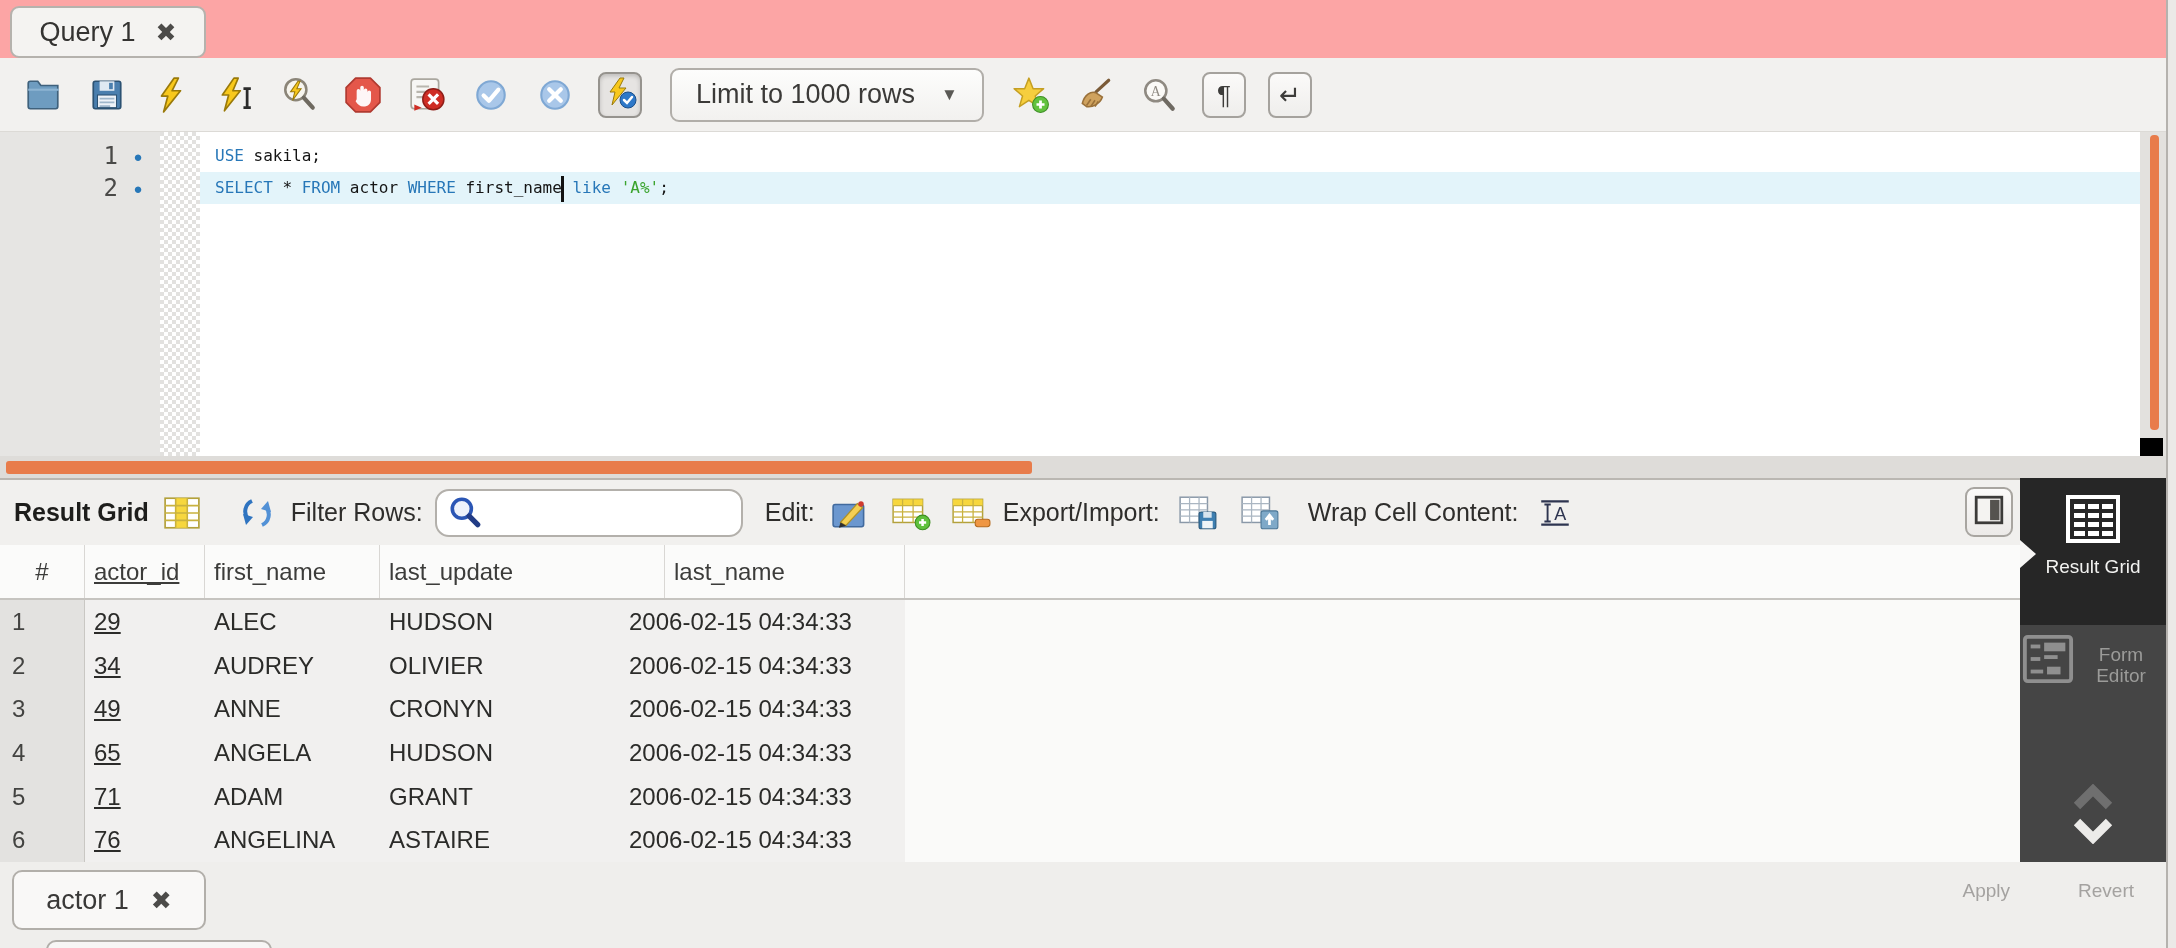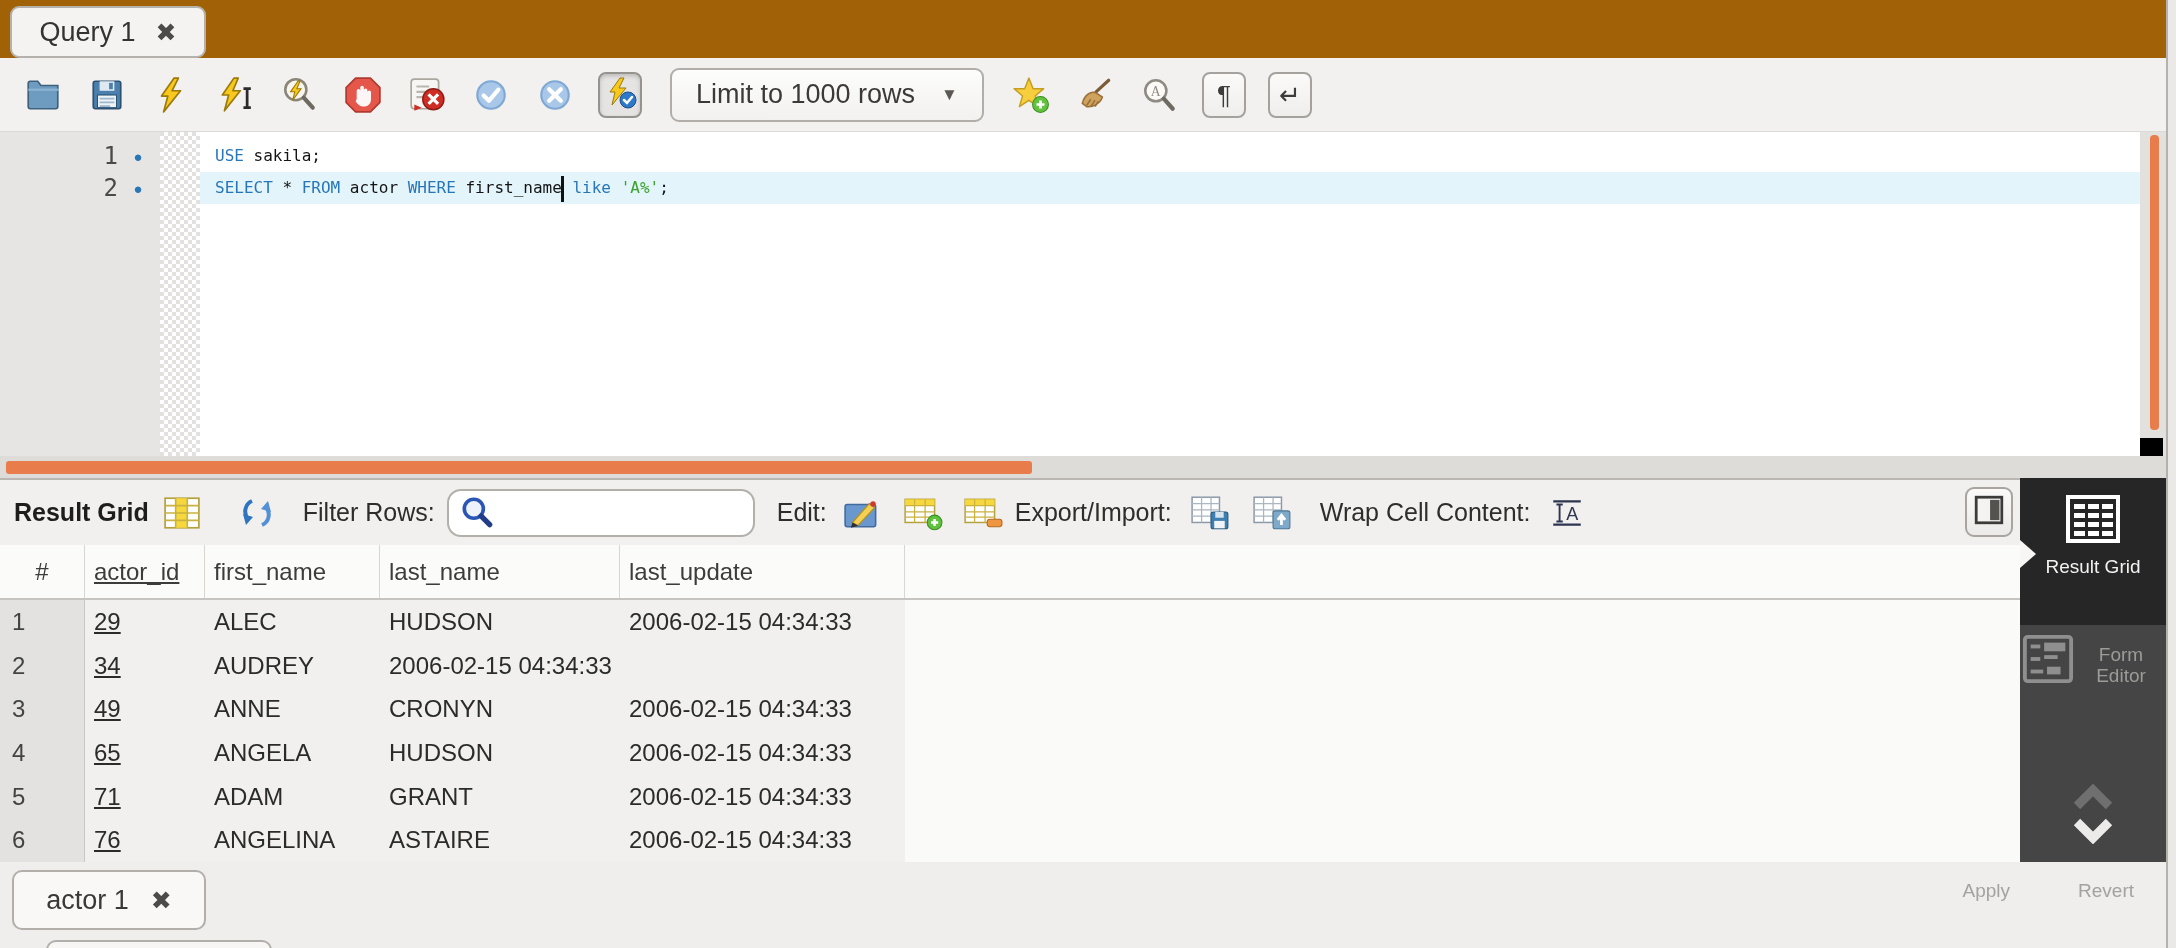--- a/index.html
+++ b/index.html
@@ -1,20 +1,20 @@
 <!DOCTYPE html>
 <html style="--accent: #e87c4b; --keyword: #2777b8; --string-color: #3aa32d; --line-highlight: #e3f4fa; --sidebar-dark: #262626; --sidebar-mid: #454545;"><head>
 <meta charset="utf-8">
 <style>
   html,body{margin:0;padding:0;}
   body{font-family:"Liberation Sans",sans-serif;background:#e9e7e4;}
   #app{position:relative;width:2176px;height:948px;background:#f2f1ef;overflow:hidden;}
 
   
-  .tabbar{position:absolute;left:0;top:0;width:2176px;height:72px;background:#a16207;border-bottom:2px solid #c8c5c1;box-sizing:border-box;}
+  .tabbar{position:absolute;left:0;top:0;width:2176px;height:72px;background:#fca5a5;border-bottom:2px solid #c8c5c1;box-sizing:border-box;}
   .qtab{position:absolute;left:10px;top:6px;height:52px;min-width:196px;background:#f4f3f1;border:2px solid #b5b2ad;border-radius:9px;display:flex;align-items:center;justify-content:center;gap:20px;box-sizing:border-box;padding:0 22px;}
   .qtab .tlabel{font-size:27px;color:#343331;}
   .closex{font-size:25px;color:#4c4b49;line-height:1;cursor:pointer;}
 
   
   .toolbar{position:absolute;left:0;top:58px;width:2176px;height:74px;background:#f2f1ef;border-bottom:1px solid #dcdad6;display:flex;align-items:center;box-sizing:border-box;padding-left:22px;}
   .tbtn{width:42px;height:46px;display:flex;align-items:center;justify-content:center;margin-right:22px;flex:0 0 auto;}
   .tbtn svg{display:block;}
   .keycap{width:44px;height:46px;border:2px solid #a5a29d;border-radius:8px;background:linear-gradient(#fbfaf9,#efeeec);display:flex;align-items:center;justify-content:center;box-sizing:border-box;margin-right:22px;flex:0 0 auto;}
   .keycap.pressed{background:#e6e4e2;box-shadow:inset 0 2px 4px rgba(0,0,0,.18);border-color:#96938e;}
@@ -265,21 +265,21 @@
         </svg>
       </span>
     <span class="ricon" style="margin-left:38px">
         <svg width="36" height="36" viewBox="0 0 36 36">
           <path d="M13 6 C6 9 4 18 9 24" fill="none" stroke="#2f74c0" stroke-width="4"></path>
           <polygon points="4,19 14,22 7,30" fill="#2f74c0"></polygon>
           <path d="M23 30 C30 27 32 18 27 12" fill="none" stroke="#5291d6" stroke-width="4"></path>
           <polygon points="32,17 22,14 29,6" fill="#5291d6"></polygon>
         </svg>
       </span>
-    <span class="rlabel" style="margin-left:28px">Filter Rows:</span>
+    <span class="rlabel" style="margin-left:16px">Filter Rows:</span>
     <div class="searchbox" style="margin-left:12px">
       <span class="ricon">
           <svg width="36" height="36" viewBox="0 0 34 34">
             <circle cx="14" cy="13" r="9" fill="#eef2fb" stroke="#2b56b5" stroke-width="3.4"></circle>
             <path d="M21 20 L29 28" stroke="#223c86" stroke-width="5" stroke-linecap="round"></path>
           </svg>
         </span>
       <input type="text" value="" style="">
     </div>
     <span class="rlabel" style="margin-left:22px">Edit:</span>
@@ -340,36 +340,37 @@
             <rect x="16" y="5.5" width="8.8" height="19" fill="#55534f"></rect>
           </svg></span>
     </div>
   </div>
 
   <div class="gridwrap">
     <div class="ghead" id="ghead">
         <div class="hcell c0 hnum">#</div>
         <div class="hcell c1">actor_id</div>
         <div class="hcell c2">first_name</div>
+        <div class="hcell c4">last_update</div>
         <div class="hcell c3">last_name</div>
-        <div class="hcell c4">last_update</div>
         <div class="hcell filler"></div>
       </div>
     <div class="grows" id="grows">
         <div class="grow2">
           <div class="dcell c0 rn">1</div>
           <div class="dcell c1">29</div>
           <div class="dcell c2">ALEC</div>
           <div class="dcell c3">HUDSON</div>
           <div class="dcell c4">2006-02-15 04:34:33</div>
         </div>
         <div class="grow2">
           <div class="dcell c0 rn">2</div>
           <div class="dcell c1">34</div>
           <div class="dcell c2">AUDREY</div>
+          <div class="dcell c3">OLIVIER</div>
           <div class="dcell c4">2006-02-15 04:34:33</div>
         </div>
         <div class="grow2">
           <div class="dcell c0 rn">3</div>
           <div class="dcell c1">49</div>
           <div class="dcell c2">ANNE</div>
           <div class="dcell c3">CRONYN</div>
           <div class="dcell c4">2006-02-15 04:34:33</div>
         </div>
         <div class="grow2">

